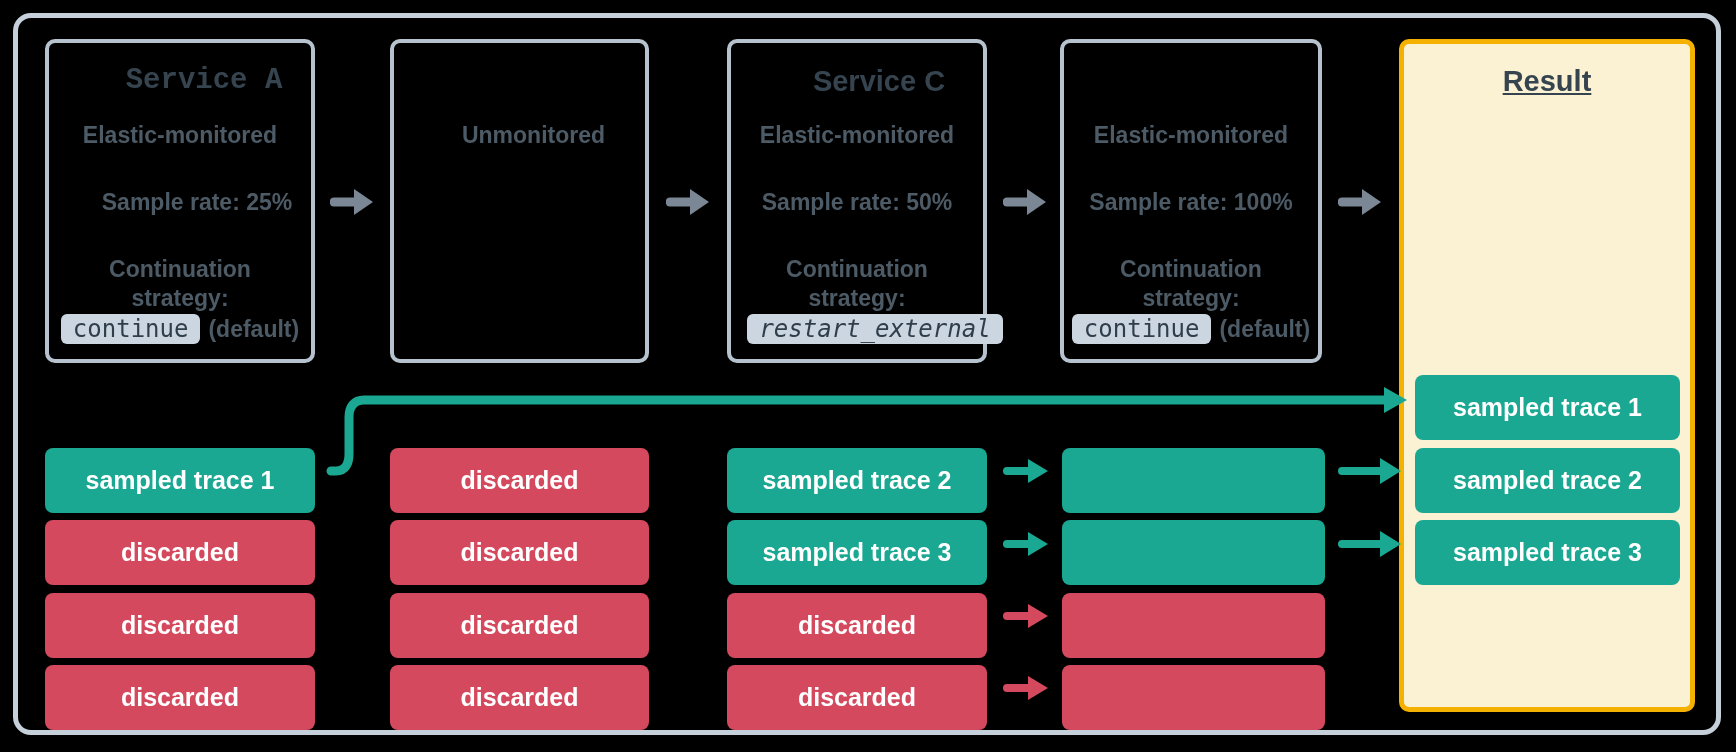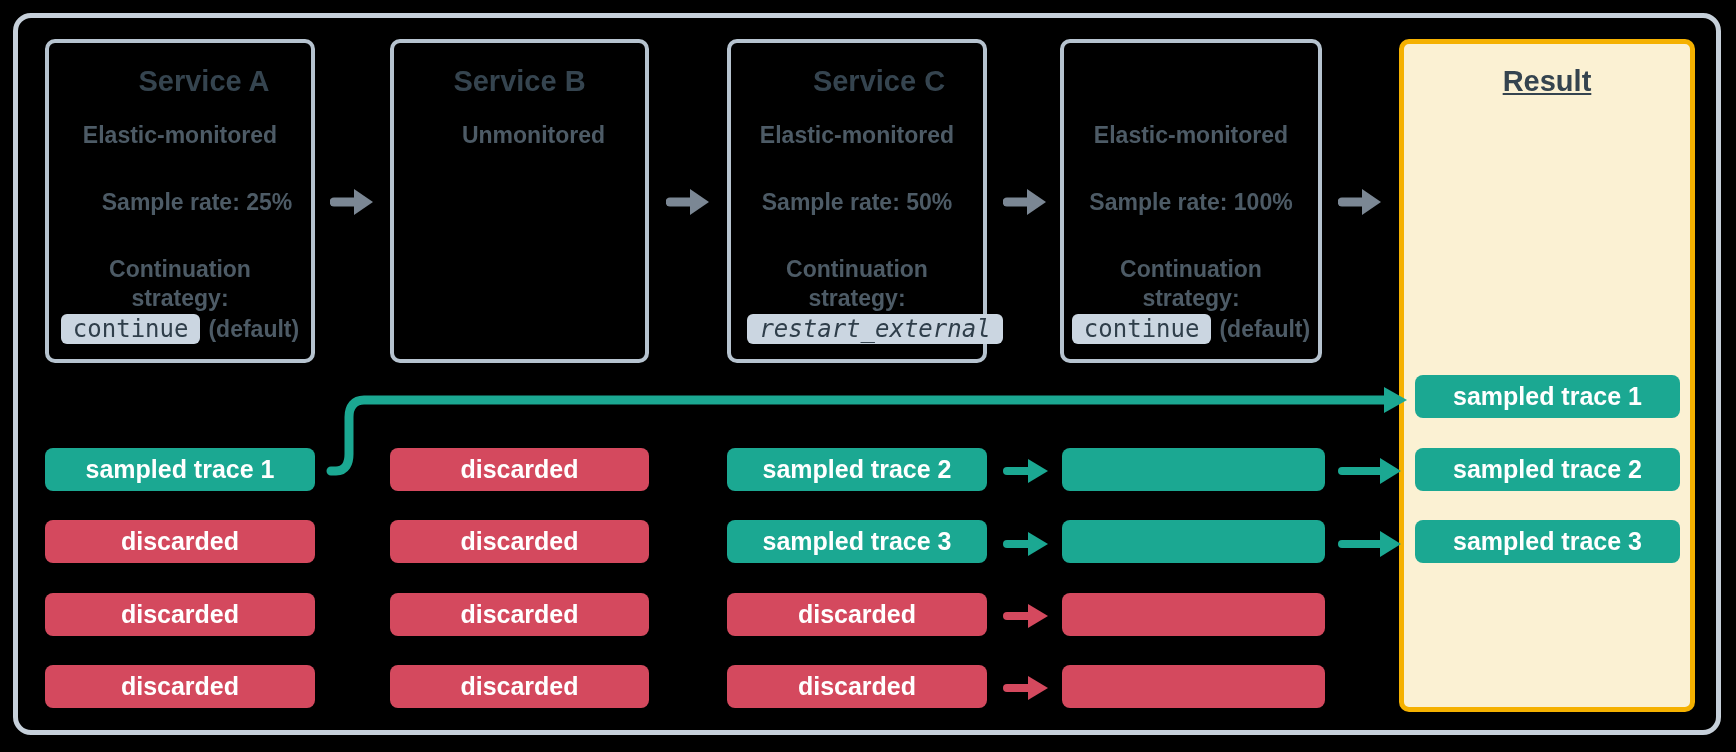--- a/index.html
+++ b/index.html
@@ -21,21 +21,21 @@
   }
   .txt{position:absolute;text-align:center;color:#4D5B66;font-weight:bold;font-size:23px;line-height:28px;}
   .title{color:#35444F;font-size:29px;line-height:32px;font-weight:bold;}
   .badge-row{position:absolute;display:flex;justify-content:center;align-items:center;gap:8px;height:32px;}
   .badge{
     background:#CBD6E1;color:#2F3E4A;border-radius:6px;padding:2px 12px;
     font-family:"DejaVu Sans Mono","Liberation Mono",monospace;font-size:24px;line-height:26px;
   }
   .badge-suffix{color:#4D5B66;font-weight:bold;font-size:23px;}
   .pill{
-    position:absolute;height:43px;border-radius:8px;display:flex;align-items:center;justify-content:center;
+    position:absolute;height:65px;border-radius:8px;display:flex;align-items:center;justify-content:center;
     color:#fff;font-size:25px;font-weight:bold;
   }
   .pill.sampled{background:#1BA892;}
   .pill.discarded{background:#D4495E;}
   .arrow{position:absolute;}
   .arrow-gray line{stroke:#7B8794;}   .arrow-gray polygon{fill:#7B8794;}
   .arrow-teal line{stroke:#1BA892;}   .arrow-teal polygon{fill:#1BA892;}
   .arrow-red  line{stroke:#D4495E;}   .arrow-red  polygon{fill:#D4495E;}
   .overlay{position:absolute;left:0;top:0;pointer-events:none;}
 </style>
@@ -45,31 +45,30 @@
 <div class="canvas">
 
   <div class="frame"></div>
 
   <div class="svc-box" style="left:45px;width:262px;"></div>
   <div class="svc-box" style="left:390px;width:251px;"></div>
   <div class="svc-box" style="left:727px;width:252px;"></div>
   <div class="svc-box" style="left:1060px;width:254px;"></div>
   <div class="result-box"></div>
 
-  <div class="txt title" style="left:45px;width:318px;top:65px;">Service A</div>
+  <div class="txt title" style="left:45px;width:318px;top:65px;font-family:Liberation Mono, monospace;">Service A</div>
   <div class="txt" style="left:45px;width:270px;top:121px;">Elastic-monitored</div>
   <div class="txt" style="left:45px;width:270px;top:188px;padding-left:17px;">Sample rate: 25%</div>
   <div class="txt" style="left:45px;width:270px;top:255px;">Continuation</div>
   <div class="txt" style="left:45px;width:270px;top:284px;">strategy:</div>
   <div class="badge-row" style="left:45px;width:270px;top:313px;">
     <span class="badge">continue</span>
     <span class="badge-suffix">(default)</span>
   </div>
 
-  <div class="txt title" style="left:390px;width:259px;top:65px;">Service B</div>
   <div class="txt" style="left:390px;width:287px;top:121px;">Unmonitored</div>
 
   <div class="txt title" style="left:727px;width:304px;top:65px;">Service C</div>
   <div class="txt" style="left:727px;width:260px;top:121px;">Elastic-monitored</div>
   <div class="txt" style="left:727px;width:260px;top:188px;">Sample rate: 50%</div>
   <div class="txt" style="left:727px;width:260px;top:255px;">Continuation</div>
   <div class="txt" style="left:727px;width:260px;top:284px;">strategy:</div>
   <div class="badge-row" style="left:727px;width:296px;top:313px;font-style:italic;">
     <span class="badge">restart_external</span>
   </div>

